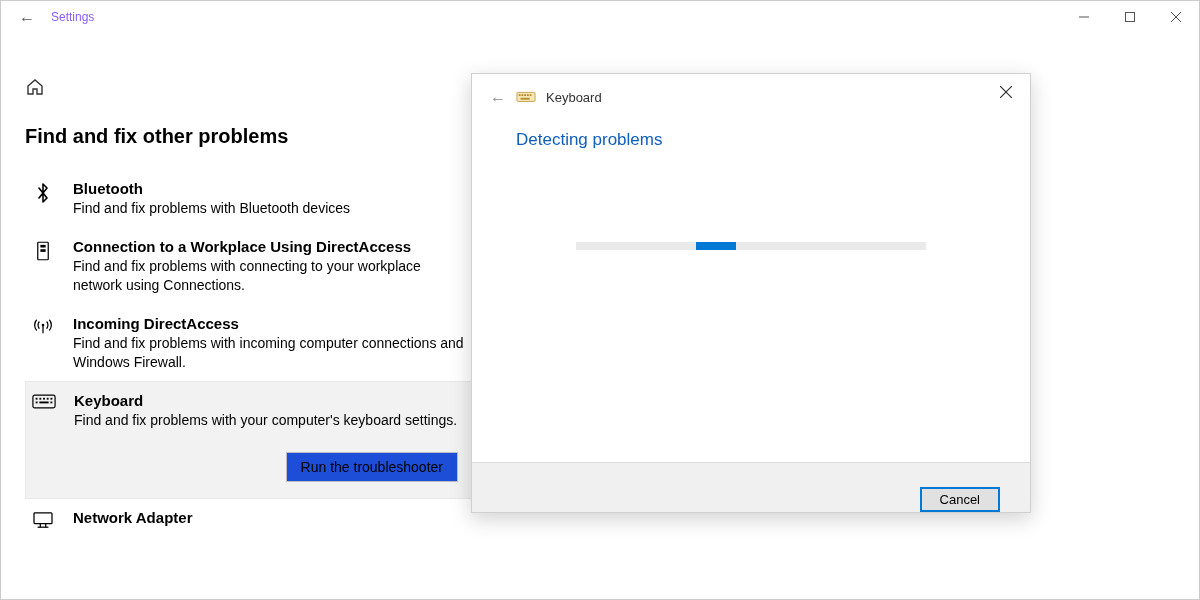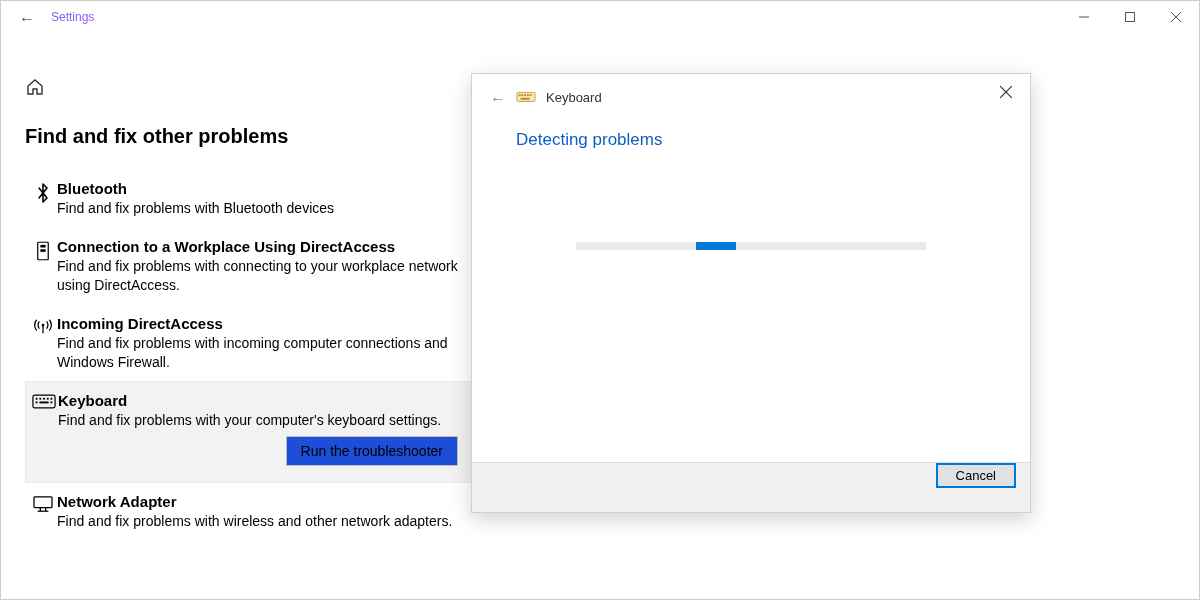--- a/index.html
+++ b/index.html
@@ -16,41 +16,41 @@
 
   
   .content { padding: 0 24px 0 24px; }
   .page-header { display: flex; align-items: center; gap: 18px; margin-top: 44px; margin-bottom: 28px; }
   .home-icon { width: 20px; height: 20px; }
   .page-title { font-size: 28px; font-weight: 600; letter-spacing: 0.2px; }
 
   .section-title { font-size: 20px; font-weight: 600; margin-bottom: 22px; }
 
   .ts-list { width: 448px; }
-  .ts-item { display: flex; padding: 10px 8px 10px 4px; gap: 0; }
+  .ts-item { display: flex; padding: 10px 8px 10px 4px; gap: 16px; }
   .ts-item.selected { background: #f2f2f2; border: 1px solid #e8e8e8; flex-wrap: wrap; }
   .ts-icon { width: 28px; min-width: 28px; display: flex; align-items: flex-start; justify-content: center; padding-top: 2px; }
   .ts-text { flex: 1; }
   .ts-title { font-size: 15px; font-weight: 600; }
   .ts-desc { font-size: 14px; color: #000000; line-height: 1.35; margin-top: 2px; }
   .run-row { width: 100%; display: flex; justify-content: flex-end; padding: 6px 6px 6px 0; }
   .run-btn { background: #1d4ed8; border: 1px solid #bdbdbd; padding: 6px 14px; font-size: 14px; font-family: inherit; }
 
   
   .dialog { position: absolute; left: 470px; top: 72px; width: 560px; height: 440px; background: #fff; border: 1px solid #d0d0d0; box-shadow: 0 6px 20px rgba(0,0,0,0.18); display: flex; flex-direction: column; }
   .dlg-close { position: absolute; top: 4px; right: 4px; width: 40px; height: 28px; display: flex; align-items: center; justify-content: center; font-size: 18px; color: #333; }
   .dlg-nav { display: flex; align-items: center; gap: 10px; padding: 14px 18px 6px 18px; }
   .dlg-back { color: #888; font-size: 16px; }
   .dlg-kb-icon { width: 20px; height: 16px; }
   .dlg-kb-title { font-size: 13px; color: #333; }
   .dlg-body { flex: 1; padding: 18px 44px; }
   .dlg-status { font-size: 17px; color: #0f5fbf; margin-bottom: 92px; }
   .progress { width: 350px; height: 8px; background: #eaeaea; margin: 0 auto; position: relative; }
   .progress-chunk { position: absolute; left: 120px; width: 40px; top: 0; bottom: 0; background: #0078d4; }
-  .dlg-footer { height: 50px; background: #f0f0f0; border-top: 1px solid #ddd; display: flex; align-items: flex-start; justify-content: flex-end; padding: 0 14px; }
+  .dlg-footer { height: 50px; background: #f0f0f0; border-top: 1px solid #ddd; display: flex; align-items: flex-end; justify-content: flex-end; padding: 0 30px; }
   .cancel-btn { background: #e1e1e1; border: 2px solid #0078d4; padding: 3px 18px; font-size: 13px; font-family: inherit; }
 </style>
 </head>
 <body>
 
 <div class="window">
 
   <div class="titlebar">
     <div class="tb-back">←</div>
     <div class="tb-title">Settings</div>
@@ -102,21 +102,21 @@
       <div class="ts-item">
         <div class="ts-icon">
           <svg viewBox="0 0 16 24" width="14" height="22">
               <rect x="2" y="2" width="12" height="20" rx="1" fill="none" stroke="#000" stroke-width="1.4"></rect>
               <rect x="5" y="5" width="6" height="3" fill="#000"></rect>
               <rect x="5" y="10" width="6" height="3" fill="#000"></rect>
             </svg>
         </div>
         <div class="ts-text">
           <div class="ts-title">Connection to a Workplace Using DirectAccess</div>
-          <div class="ts-desc">Find and fix problems with connecting to your workplace network using DirectAccess.</div>
+          <div class="ts-desc">Find and fix problems with connecting to your workplace network using Connections.</div>
         </div>
       </div>
 
       <div class="ts-item">
         <div class="ts-icon">
           <svg viewBox="0 0 24 20" width="22" height="18">
             <path d="M5 3 C2 6 2 12 5 15" fill="none" stroke="#000" stroke-width="1.4"></path>
             <path d="M8 5 C6 7 6 11 8 13" fill="none" stroke="#000" stroke-width="1.4"></path>
             <path d="M19 3 C22 6 22 12 19 15" fill="none" stroke="#000" stroke-width="1.4"></path>
             <path d="M16 5 C18 7 18 11 16 13" fill="none" stroke="#000" stroke-width="1.4"></path>
@@ -157,21 +157,20 @@
         <div class="ts-icon">
           <svg viewBox="0 0 24 20" width="22" height="18">
             <rect x="2" y="2" width="20" height="12" rx="1" fill="none" stroke="#000" stroke-width="1.4"></rect>
             <line x1="9" y1="14" x2="9" y2="18" stroke="#000" stroke-width="1.4"></line>
             <line x1="15" y1="14" x2="15" y2="18" stroke="#000" stroke-width="1.4"></line>
             <line x1="6" y1="18" x2="18" y2="18" stroke="#000" stroke-width="1.4"></line>
           </svg>
         </div>
         <div class="ts-text">
           <div class="ts-title">Network Adapter</div>
-          <div class="ts-desc">Find and fix problems with wireless and other network adapters.</div>
         </div>
       </div>
 
     </div>
   </div>
 
   <div class="dialog">
     <div class="dlg-close">
       <svg width="12" height="12">
           <line x1="0" y1="0" x2="12" y2="12" stroke="#333" stroke-width="1.2"></line>

